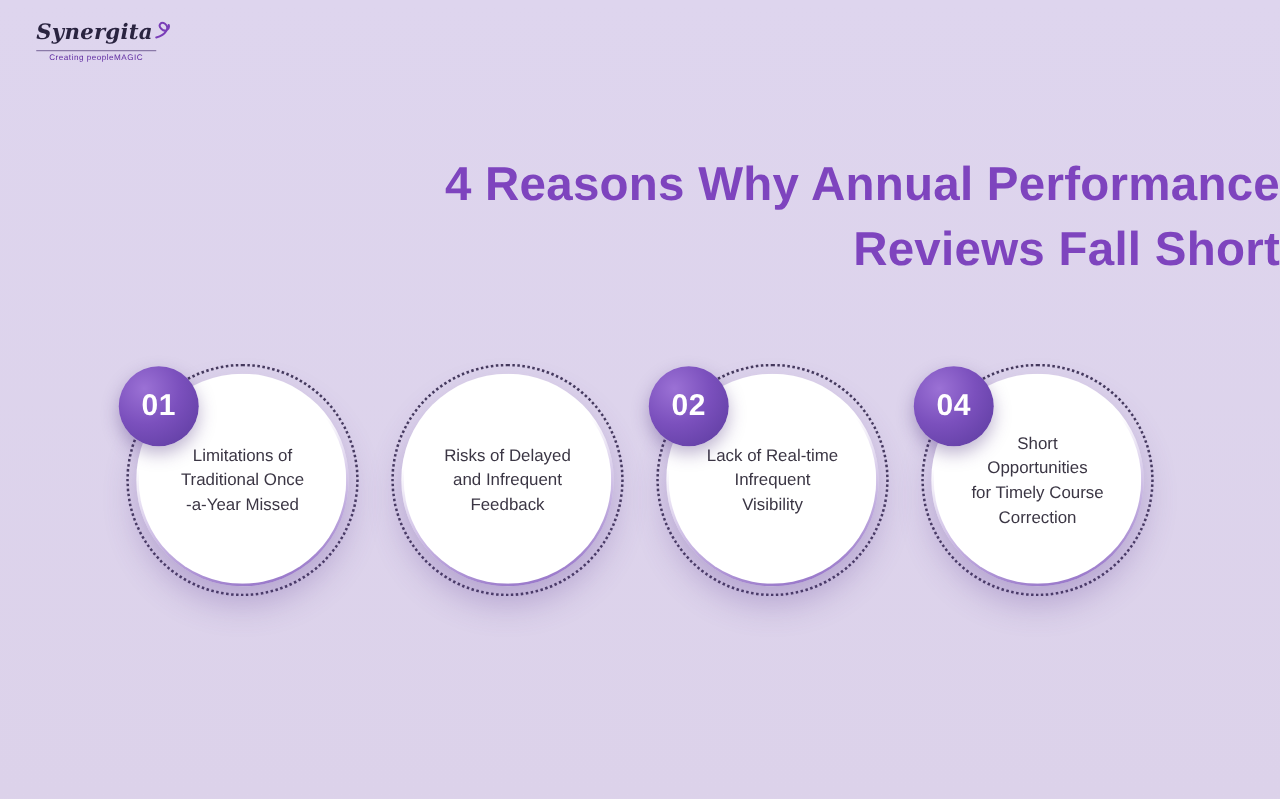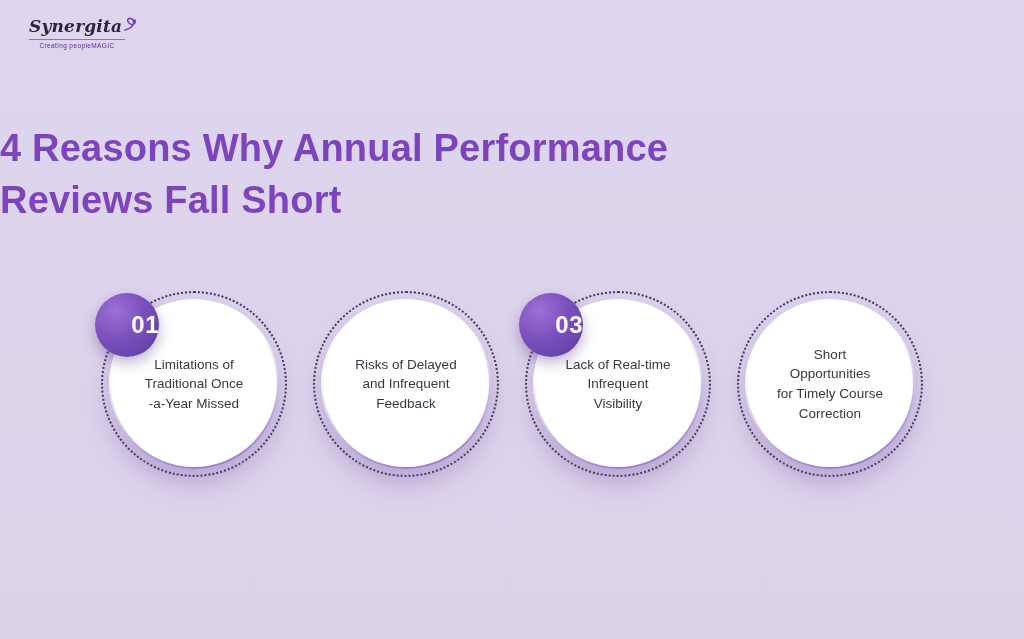--- a/index.html
+++ b/index.html
@@ -49,21 +49,21 @@
     text-align: center;
     white-space: nowrap;
   }
 
   
   .title {
     position: absolute;
     top: 122px;
     left: 0;
     width: 100%;
-    text-align: left;
+    text-align: right;
     font-size: 38px;
     line-height: 1.38;
     font-weight: 700;
     color: #7e44be;
     white-space: pre-line;
     letter-spacing: 0.2px;
   }
 
   
   .cards {
@@ -110,21 +110,21 @@
   .badge {
     position: absolute;
     top: 2px;
     left: -6px;
     width: 64px;
     height: 64px;
     border-radius: 50%;
     background: radial-gradient(circle at 32% 28%, #9b71d5 0%, #7b50bd 45%, #5a3a9d 100%);
     display: flex;
     align-items: center;
-    justify-content: flex-end;
+    justify-content: center;
     box-shadow: 0 6px 14px rgba(70, 40, 120, 0.35);
   }
   .badge span {
     color: #ffffff;
     font-size: 24px;
     font-weight: 700;
     letter-spacing: 0.5px;
   }
 </style>
 </head>
@@ -175,29 +175,32 @@
 
     <div class="card">
       <div class="ring">
         <div class="disc">
           <p class="reason-text">Lack of Real-time
 Infrequent
 Visibility</p>
         </div>
       </div>
       <div class="badge">
-        <span>03</span>
+        <span>02</span>
       </div>
     </div>
 
     <div class="card">
       <div class="ring">
         <div class="disc">
           <p class="reason-text">Short
 Opportunities
 for Timely Course
 Correction</p>
         </div>
       </div>
+      <div class="badge">
+        <span>04</span>
+      </div>
     </div>
 
   </div>
 </div>
 
 </body></html>

